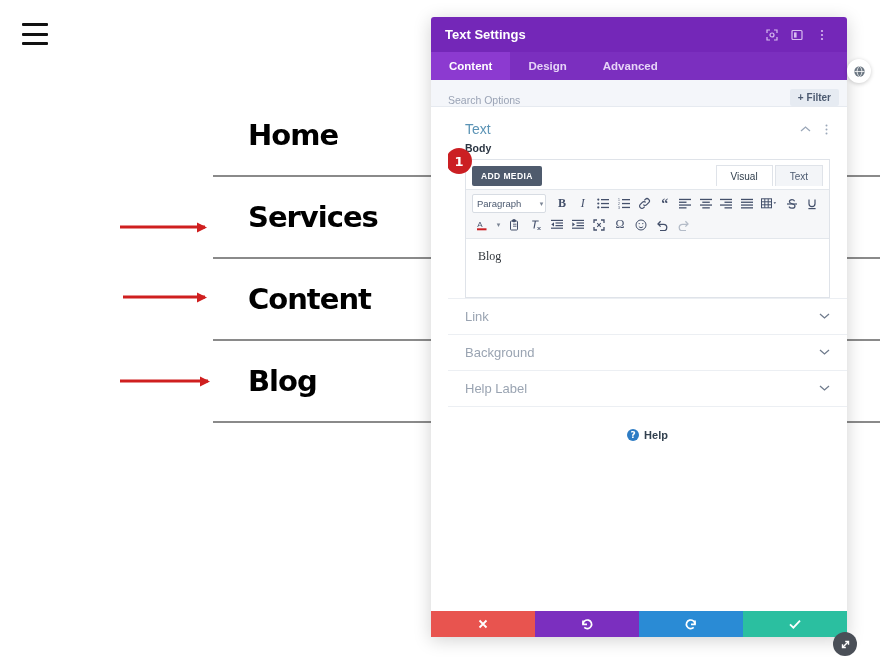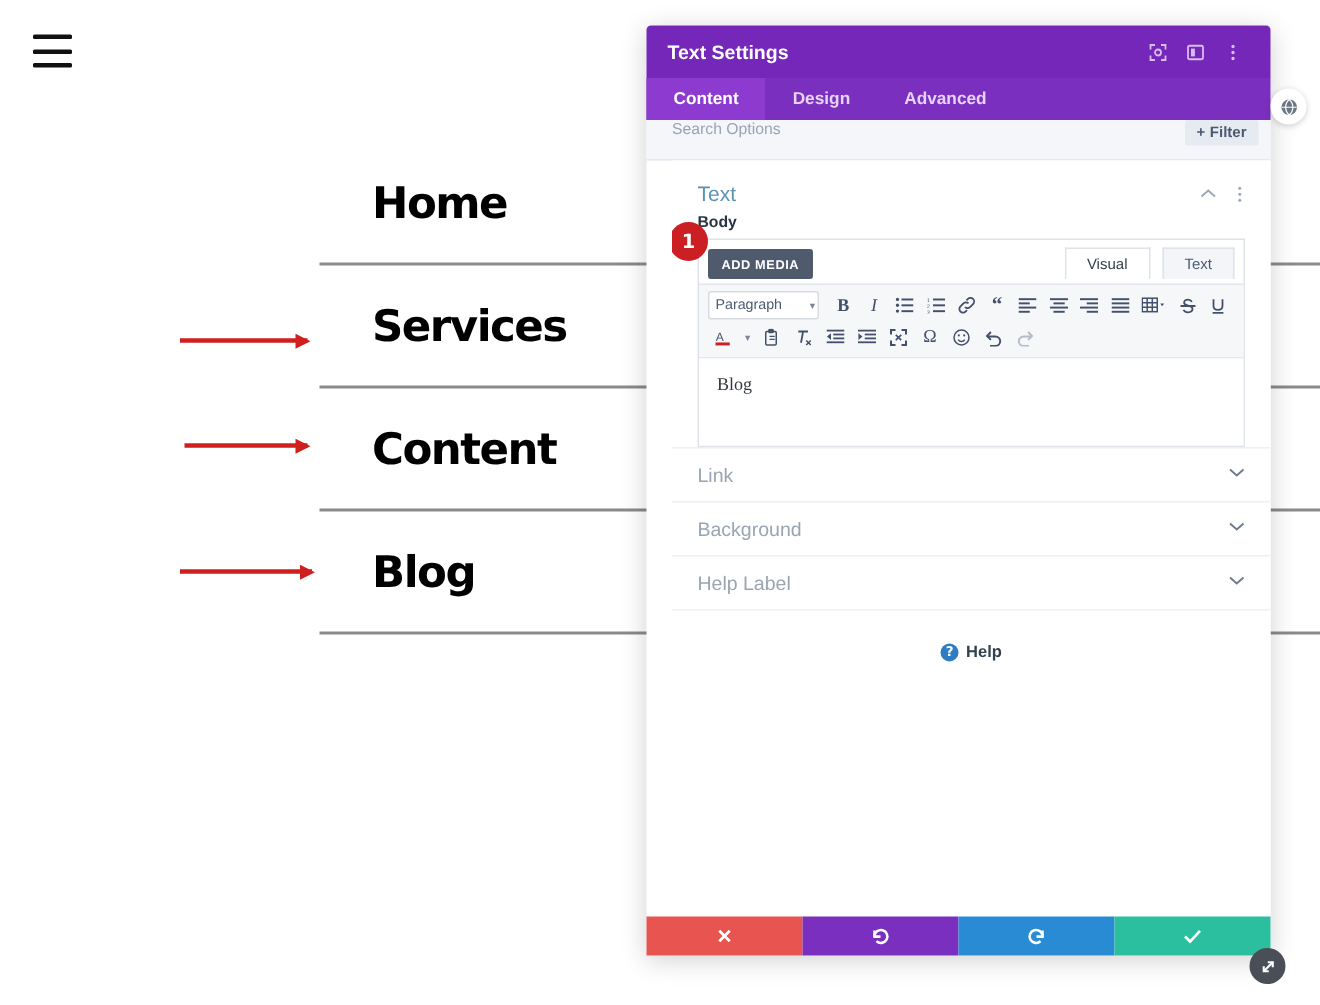--- a/index.html
+++ b/index.html
@@ -137,21 +137,21 @@
   .tab.active {
     background: #8c3ad0;
     color: #ffffff;
   }
 
   #search-bar {
     height: 26px;
     background: #f4f6fa;
     border-bottom: 1px solid #e6eaf0;
     display: flex;
-    align-items: flex-start;
+    align-items: flex-end;
     padding: 0 8px 0 17px;
   }
   #search-input {
     flex: 1;
     border: none;
     background: transparent;
     font-size: 10.5px;
     color: #8d98ad;
     font-family: "Liberation Sans", sans-serif;
     outline: none;
@@ -222,21 +222,21 @@
     font-weight: bold;
     letter-spacing: 0.4px;
     padding: 5px 9px;
     border-radius: 2px;
     cursor: pointer;
   }
   #vt-tabs {
     margin-left: auto;
     display: flex;
     align-items: flex-start;
-    gap: 8px;
+    gap: 2px;
     padding-left: 43px;
   }
   .vt-tab {
     font-size: 10px;
     color: #4c5a70;
     padding: 5px 14px 4px 14px;
     border: 1px solid #dfe3e9;
     border-bottom: none;
     background: #f3f5f8;
     cursor: pointer;

